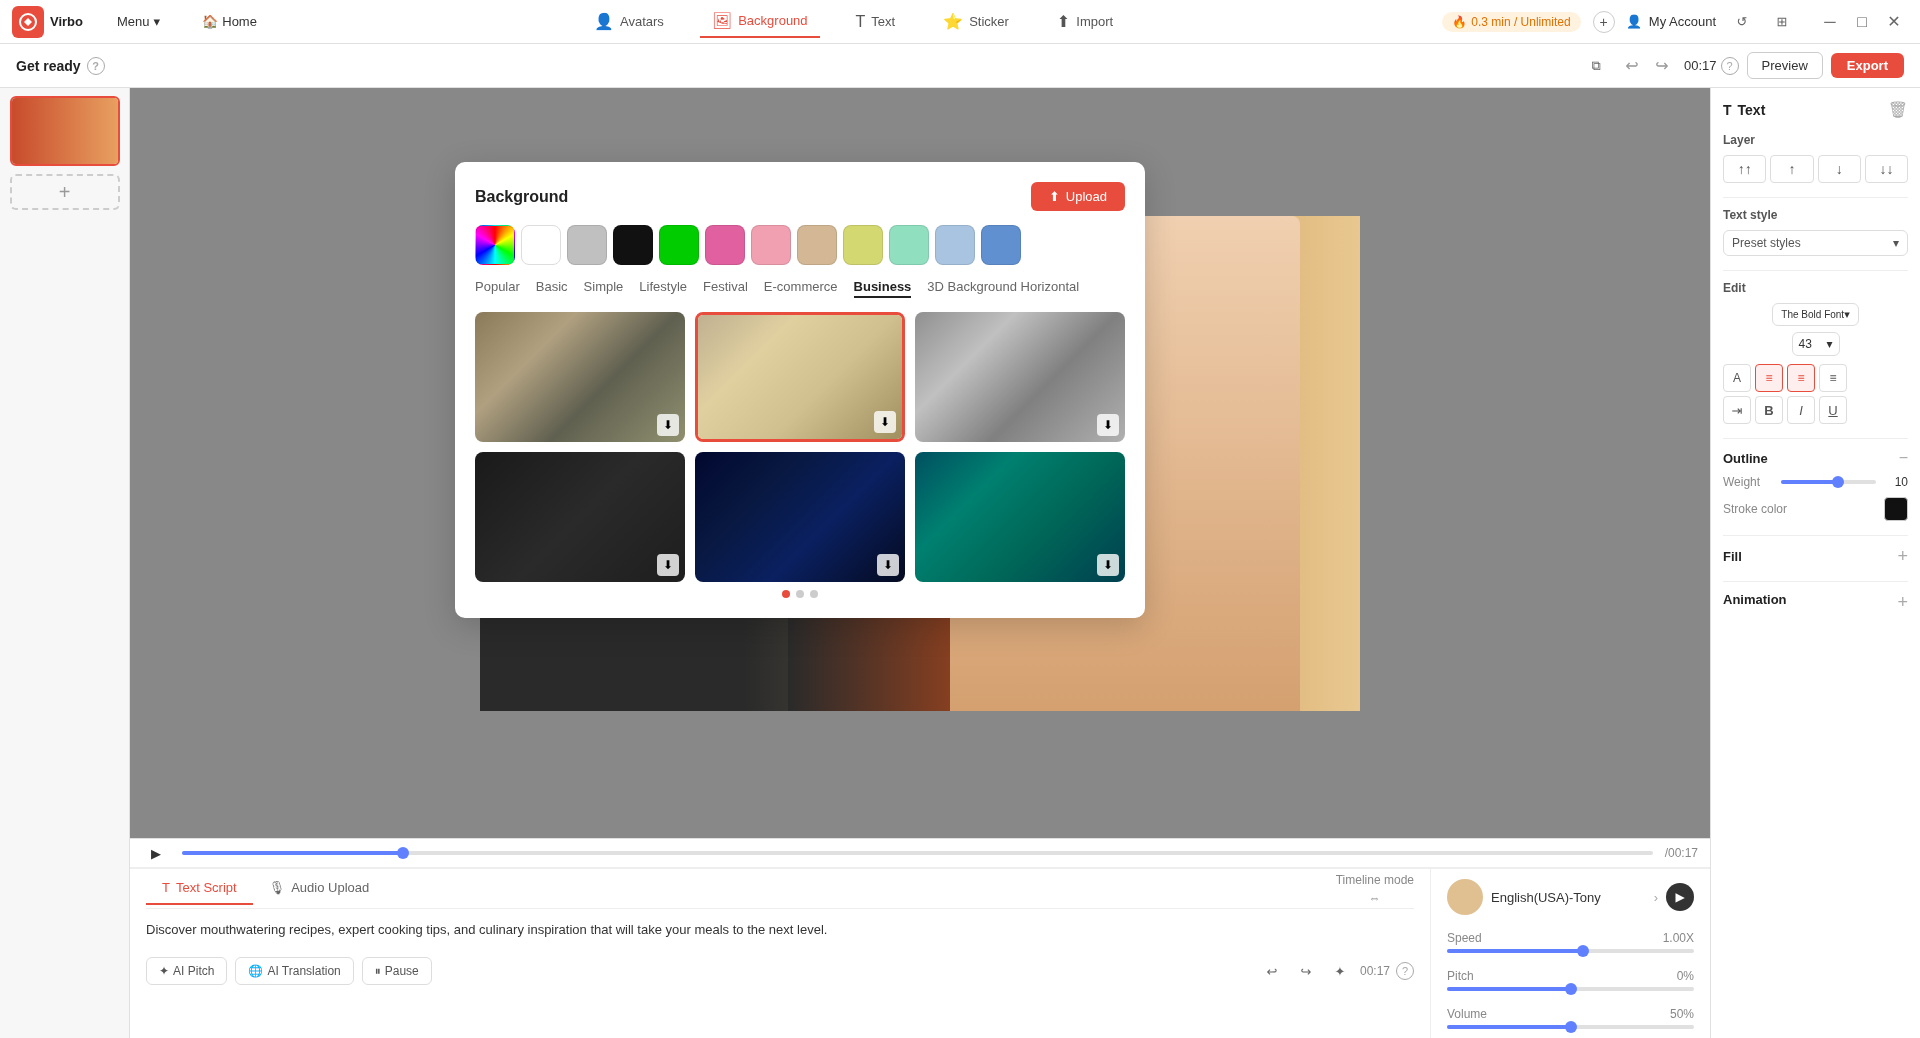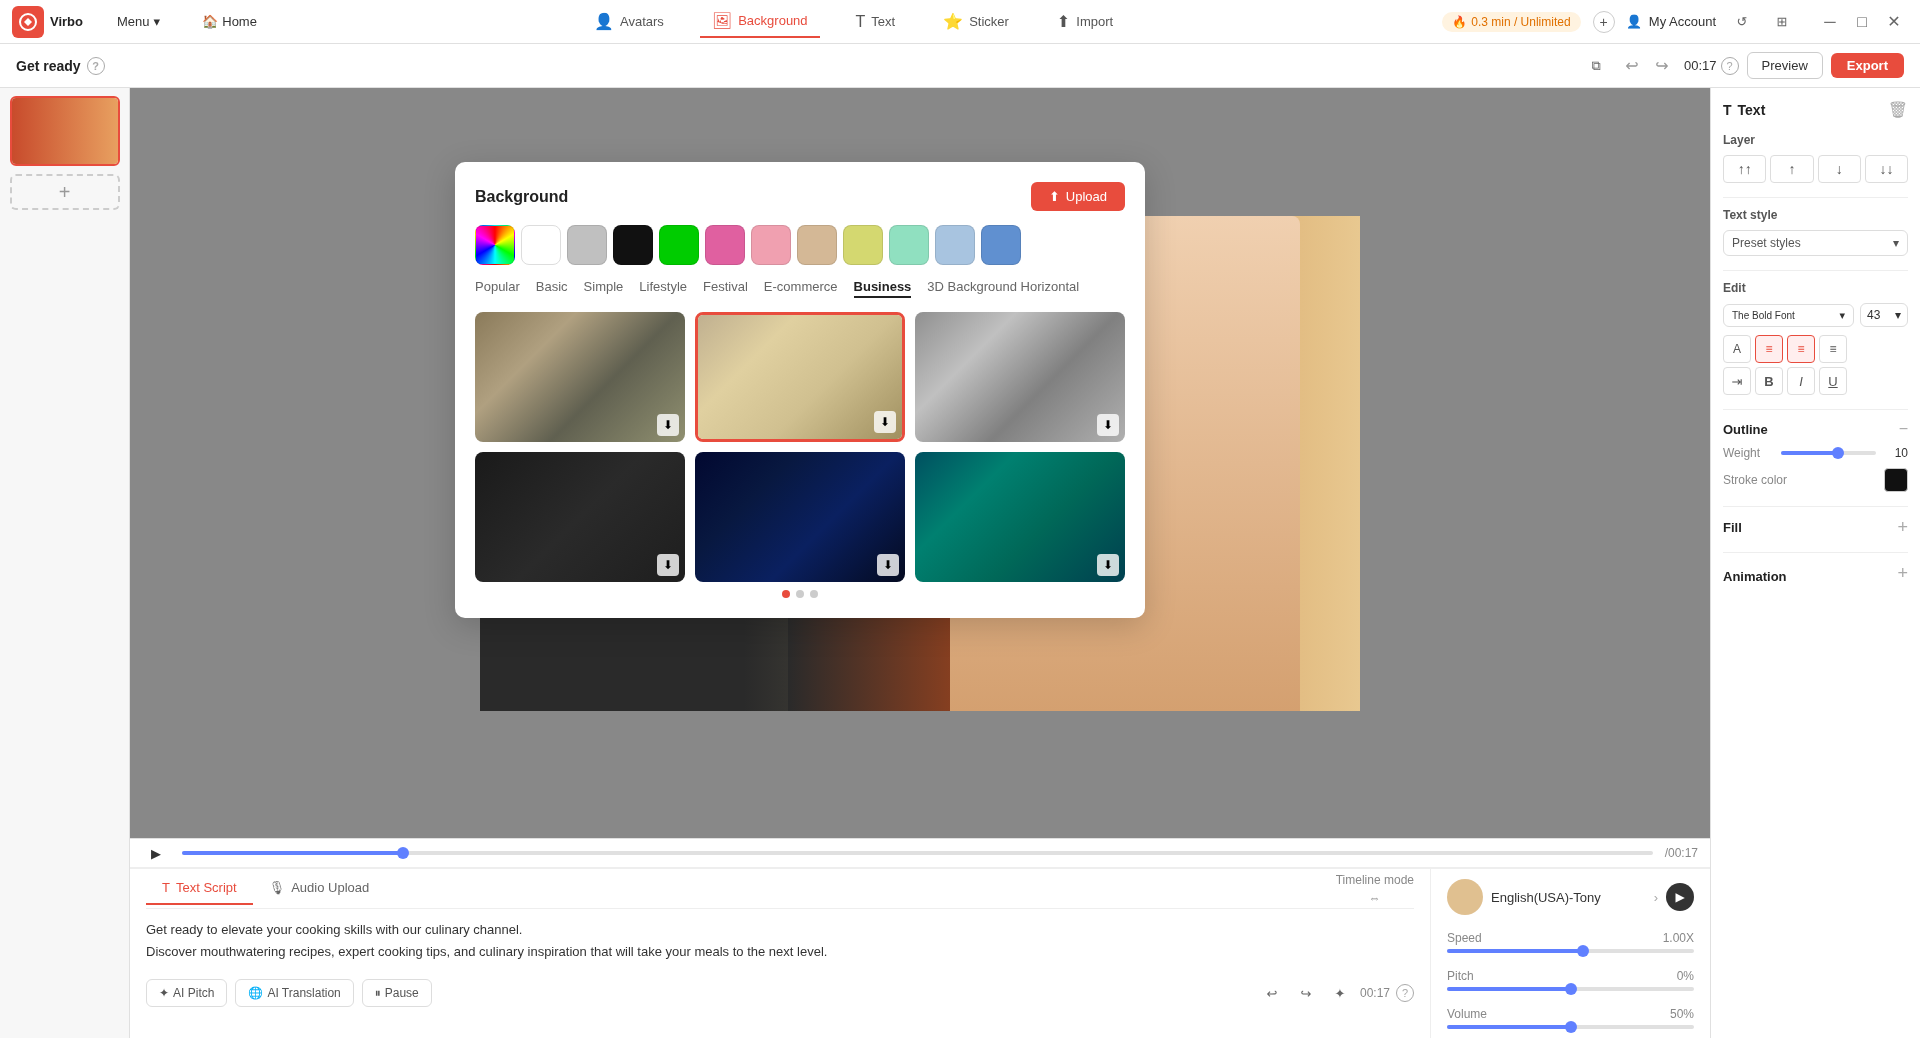--- a/index.html
+++ b/index.html
@@ -124,21 +124,21 @@
     
     .right-panel { width: 210px; background: #fff; border-left: 1px solid #e0e0e0; padding: 12px; overflow-y: auto; }
     .rp-header { display: flex; align-items: center; justify-content: space-between; margin-bottom: 14px; }
     .rp-title { font-size: 14px; font-weight: 600; color: #222; display: flex; align-items: center; gap: 6px; }
     .rp-delete { color: #aaa; cursor: pointer; font-size: 16px; }
     .rp-section { margin-bottom: 14px; }
     .rp-section-title { font-size: 12px; font-weight: 600; color: #555; margin-bottom: 8px; }
     .layer-btns { display: flex; gap: 4px; }
     .layer-btn { flex: 1; height: 28px; border: 1px solid #ddd; border-radius: 4px; display: flex; align-items: center; justify-content: center; cursor: pointer; color: #555; font-size: 14px; background: #fff; }
     .text-style-select { display: flex; align-items: center; border: 1px solid #ddd; border-radius: 6px; padding: 5px 8px; cursor: pointer; font-size: 12px; color: #555; justify-content: space-between; }
-    .edit-row { display: flex; align-items: center; gap: 6px; margin-bottom: 8px; }
+    .edit-row { display: flex; align-items: center; gap: 6px; margin-bottom: 8px; flex-direction: column; }
     .font-select { flex: 1; border: 1px solid #ddd; border-radius: 6px; padding: 4px 8px; font-size: 11px; color: #333; cursor: pointer; display: flex; align-items: center; justify-content: space-between; }
     .font-size { width: 48px; border: 1px solid #ddd; border-radius: 6px; padding: 4px 6px; font-size: 12px; color: #333; display: flex; align-items: center; justify-content: space-between; }
     .align-btns { display: flex; gap: 4px; }
     .align-btn { width: 28px; height: 28px; border: 1px solid #ddd; border-radius: 4px; display: flex; align-items: center; justify-content: center; cursor: pointer; font-size: 12px; color: #555; background: #fff; }
     .align-btn.active { background: #fee; border-color: #e84c3d; color: #e84c3d; }
     .format-btns { display: flex; gap: 4px; margin-top: 4px; }
     .format-btn { width: 28px; height: 28px; border: 1px solid #ddd; border-radius: 4px; display: flex; align-items: center; justify-content: center; cursor: pointer; font-size: 13px; color: #555; background: #fff; }
     .outline-header { display: flex; align-items: center; justify-content: space-between; margin-bottom: 8px; }
     .outline-title { font-size: 13px; font-weight: 600; color: #222; }
     .outline-collapse { cursor: pointer; color: #aaa; font-size: 16px; }
@@ -147,21 +147,21 @@
     .weight-slider { flex: 1; height: 4px; background: #e0e0e0; border-radius: 2px; position: relative; }
     .weight-fill { height: 100%; background: #6080ff; border-radius: 2px; width: 60%; }
     .weight-thumb { position: absolute; left: 60%; top: 50%; transform: translate(-50%, -50%); width: 12px; height: 12px; background: #6080ff; border-radius: 50%; }
     .weight-val { font-size: 12px; color: #333; width: 24px; text-align: right; }
     .stroke-color-row { display: flex; align-items: center; justify-content: space-between; margin-bottom: 8px; }
     .stroke-color-label { font-size: 12px; color: #888; }
     .stroke-color-swatch { width: 24px; height: 24px; background: #111; border-radius: 4px; cursor: pointer; border: 1px solid #ccc; }
     .fill-header { display: flex; align-items: center; justify-content: space-between; margin-bottom: 4px; }
     .fill-title { font-size: 13px; font-weight: 600; color: #222; }
     .fill-add { color: #aaa; cursor: pointer; font-size: 18px; }
-    .anim-header { display: flex; align-items: flex-end; justify-content: space-between; }
+    .anim-header { display: flex; align-items: flex-start; justify-content: space-between; }
     .anim-title { font-size: 13px; font-weight: 600; color: #222; }
     .anim-add { color: #aaa; cursor: pointer; font-size: 18px; }
 
     .divider { height: 1px; background: #eee; margin: 10px 0; }
 
     .pagination-dots { display: flex; justify-content: center; gap: 6px; margin-top: 8px; }
     .dot { width: 8px; height: 8px; border-radius: 50%; background: #ccc; }
     .dot.active { background: #e84c3d; }
   </style>
 </head>
@@ -362,21 +362,20 @@
             <div class="script-tab">
               <span>🎙</span>
               <span>Audio Upload</span>
             </div>
             <div class="timeline-mode">
               <span>Timeline mode</span>
               <span>⇔</span>
             </div>
           </div>
           <div class="script-content">
-            <div>Get ready to elevate your cooking skills with our culinary channel.</div>
             <div>Discover mouthwatering recipes, expert cooking tips, and culinary inspiration that will take your meals to the next level.</div>
           </div>
           <div class="script-bottom-btns">
             <button class="script-bottom-btn">
               <span>✦</span>
               <span>AI Pitch</span>
             </button>
             <button class="script-bottom-btn">
               <span>🌐</span>
               <span>AI Translation</span>

